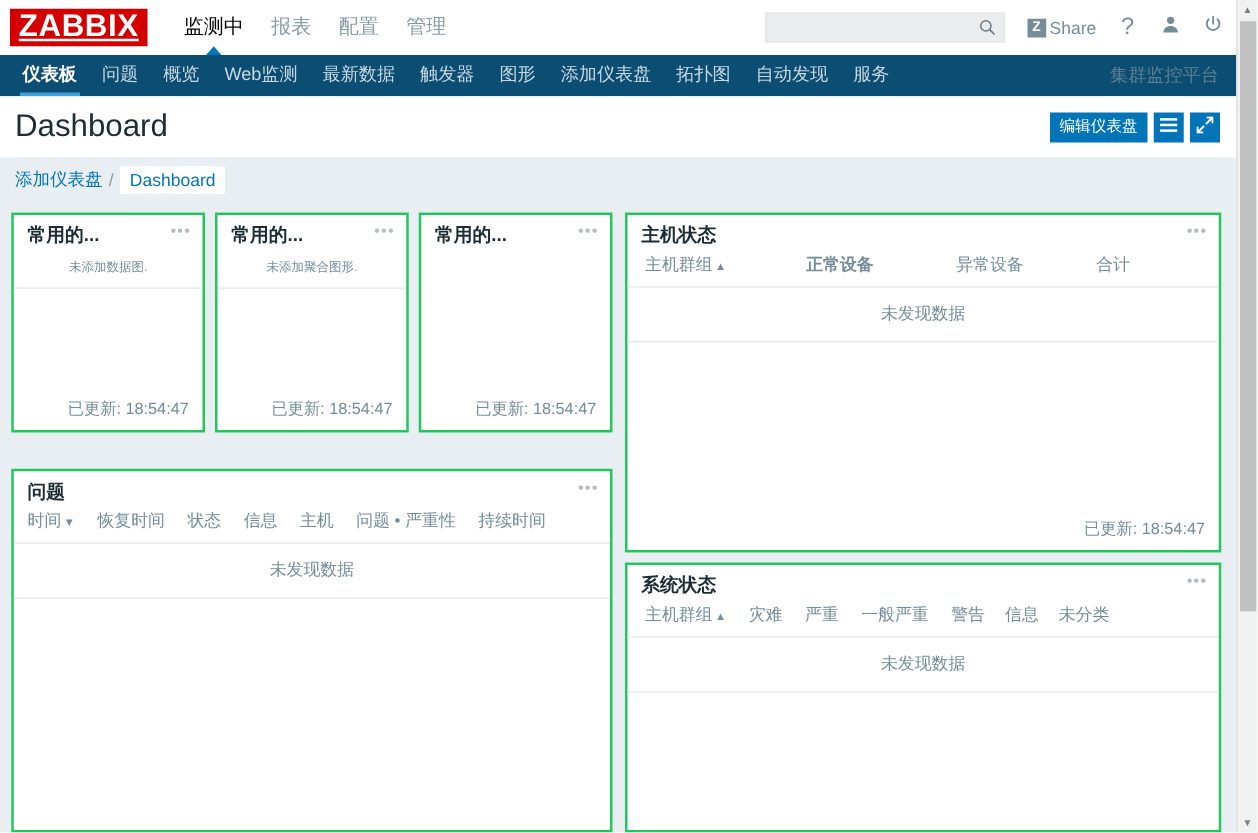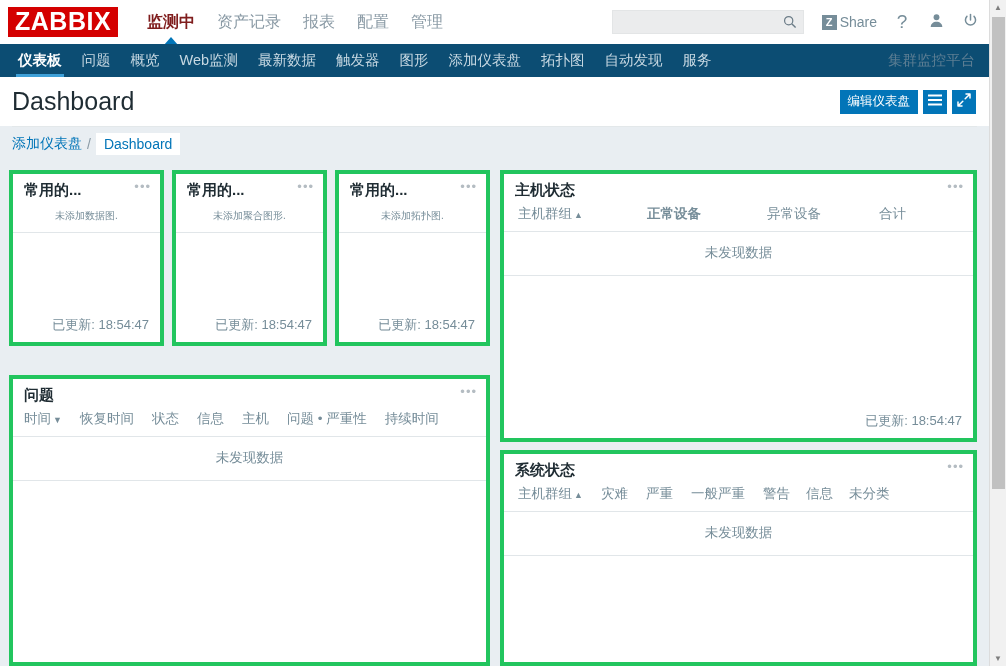--- a/index.html
+++ b/index.html
@@ -14,29 +14,29 @@
   
   .topbar {
     position: absolute; top: 0; left: 0; width: 989px; height: 44px;
     background: #ffffff;
     display: flex; align-items: center;
   }
   .logo {
     margin-left: 8px;
     background: #d40000; color: #ffffff;
     font-weight: bold; font-size: 25px; letter-spacing: 0.5px;
-    padding: 1px 7px 3px 7px; line-height: 26px;
+    padding: 1px 7px 3px 7px; line-height: 26px; text-decoration: underline;
   }
   .mainmenu { display: flex; align-items: center; margin-left: 18px; height: 44px; }
   .mainmenu-item {
     position: relative; font-size: 16px; color: #8a9aa5;
     padding: 0 11px; line-height: 44px; height: 44px; cursor: pointer;
     white-space: nowrap;
   }
-  .mainmenu-item.active { color: #7f1d1d; font-weight: bold; }
+  .mainmenu-item.active { color: #000000; }
   .mainmenu-item.active::after {
     content: ""; position: absolute; left: 50%; bottom: -1px;
     transform: translateX(-50%);
     border-left: 7px solid transparent; border-right: 7px solid transparent;
     border-bottom: 8px solid #0275b8;
   }
   .topbar-right {
     margin-left: auto; display: flex; align-items: center; height: 44px;
     padding-right: 10px;
   }
@@ -119,21 +119,21 @@
   }
   .crumb-link { color: #0275b8; cursor: pointer; }
   .crumb-sep { color: #8a9aa5; margin: 0 5px; }
   .crumb-current {
     background: #ffffff; color: #0275b8; padding: 3px 8px; cursor: pointer;
   }
 
   
   .dash { position: absolute; top: 170px; left: 0; width: 989px; bottom: 0; }
   .widget {
-    position: absolute; background: #ffffff; border: 4px solid #22c55e;
+    position: absolute; background: #ffffff; border: 2px solid #22c55e;
     display: flex; flex-direction: column; overflow: hidden;
   }
   .w-head {
     display: flex; align-items: flex-start; justify-content: space-between;
     padding: 7px 9px 5px 11px; flex: none;
   }
   .w-title {
     font-size: 15px; font-weight: bold; color: #1f2c33;
     white-space: nowrap; overflow: hidden;
   }
@@ -189,21 +189,20 @@
 </head>
 <body>
 
 <div id="page">
 
   <div class="topbar">
     <div class="logo">ZABBIX</div>
 
     <div class="mainmenu">
       <div class="mainmenu-item active">监测中</div>
-      <div class="mainmenu-item">资产记录</div>
       <div class="mainmenu-item">报表</div>
       <div class="mainmenu-item">配置</div>
       <div class="mainmenu-item">管理</div>
     </div>
 
     <div class="topbar-right">
       <div class="searchbox">
         <input type="text" value="" placeholder="" style="">
         <span class="search-icon">
           <svg width="14" height="14" viewBox="0 0 16 16">
@@ -308,21 +307,20 @@
       <div class="w-empty-note">未添加聚合图形.</div>
       <div class="w-body"></div>
       <div class="w-foot">已更新: 18:54:47</div>
     </div>
 
     <div class="widget" style="left:335px; top:0; width:155px; height:176px;">
       <div class="w-head">
         <div class="w-title">常用的...</div>
         <div class="w-dots">•••</div>
       </div>
-      <div class="w-empty-note">未添加拓扑图.</div>
       <div class="w-body"></div>
       <div class="w-foot">已更新: 18:54:47</div>
     </div>
 
     <div class="widget" style="left:9px; top:205px; width:481px; height:291px;">
       <div class="w-head">
         <div class="w-title">问题</div>
         <div class="w-dots">•••</div>
       </div>
       <div class="w-cols">

